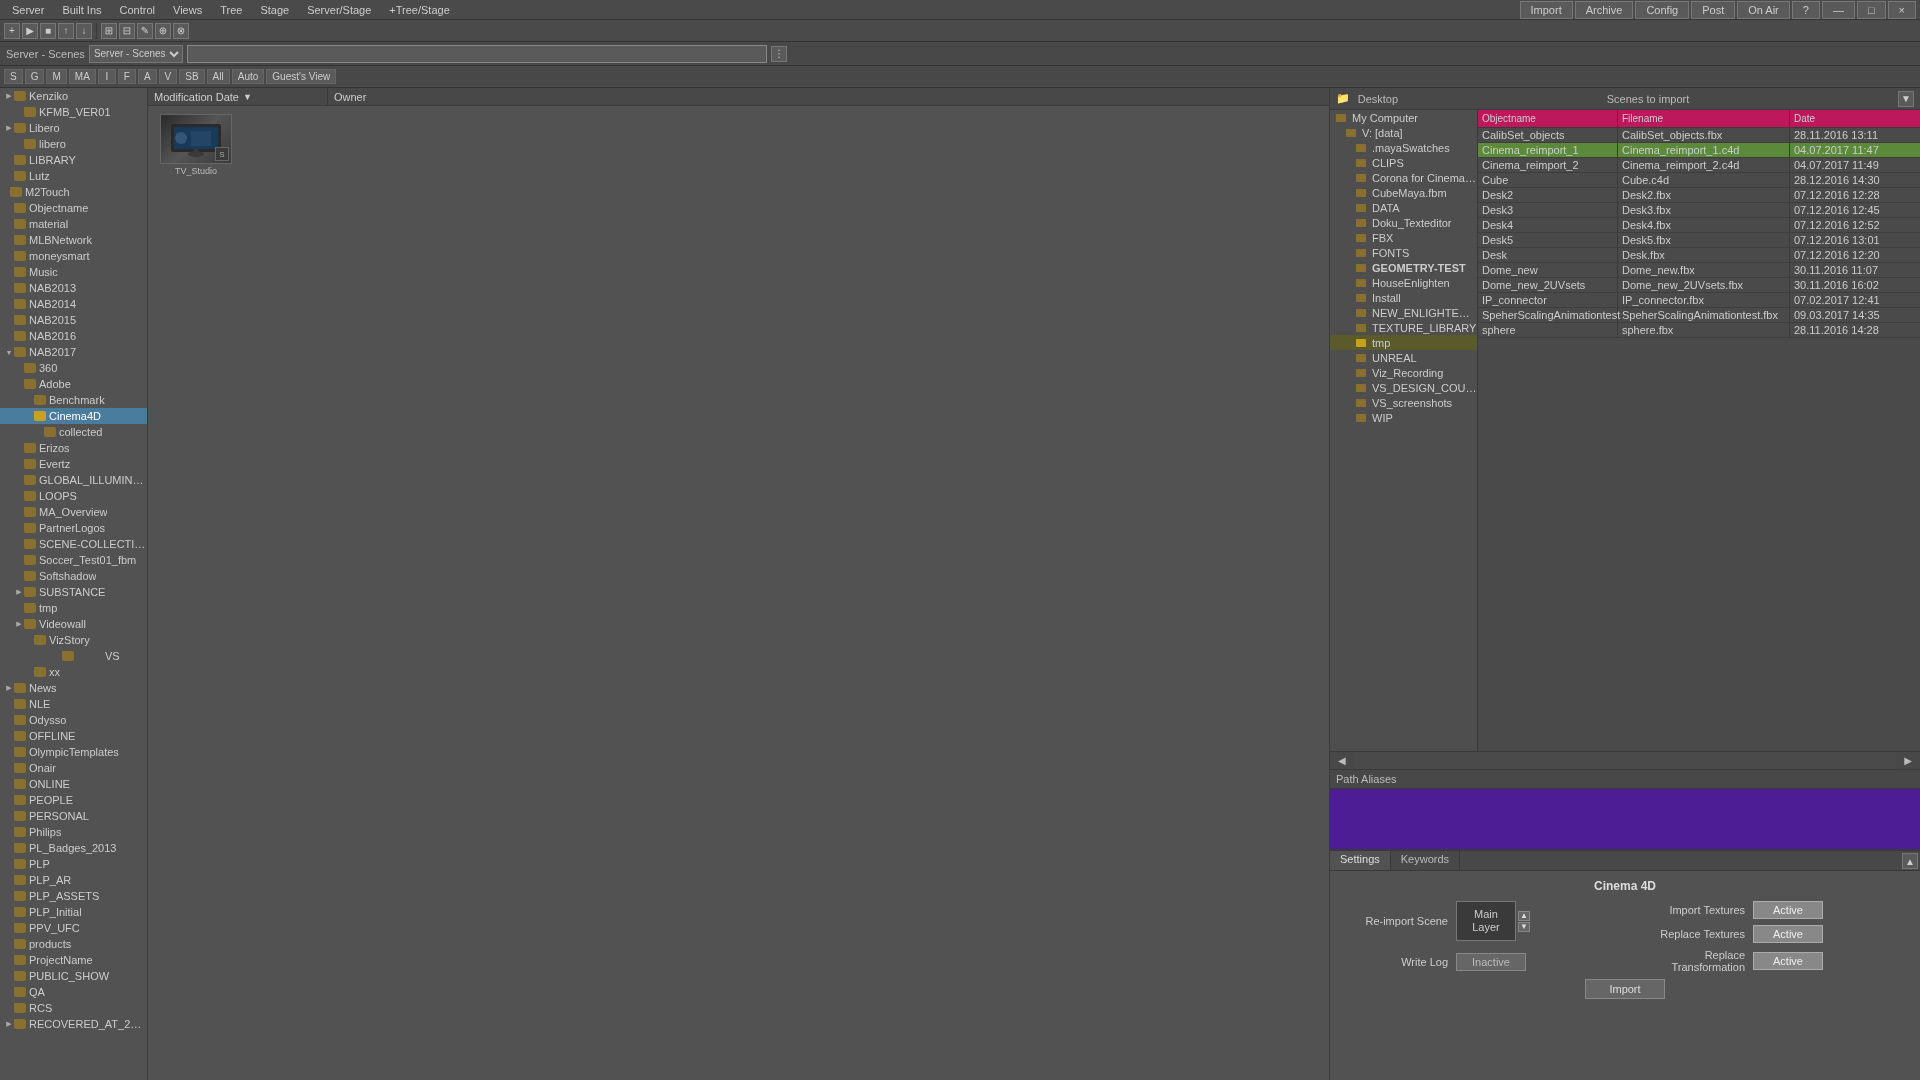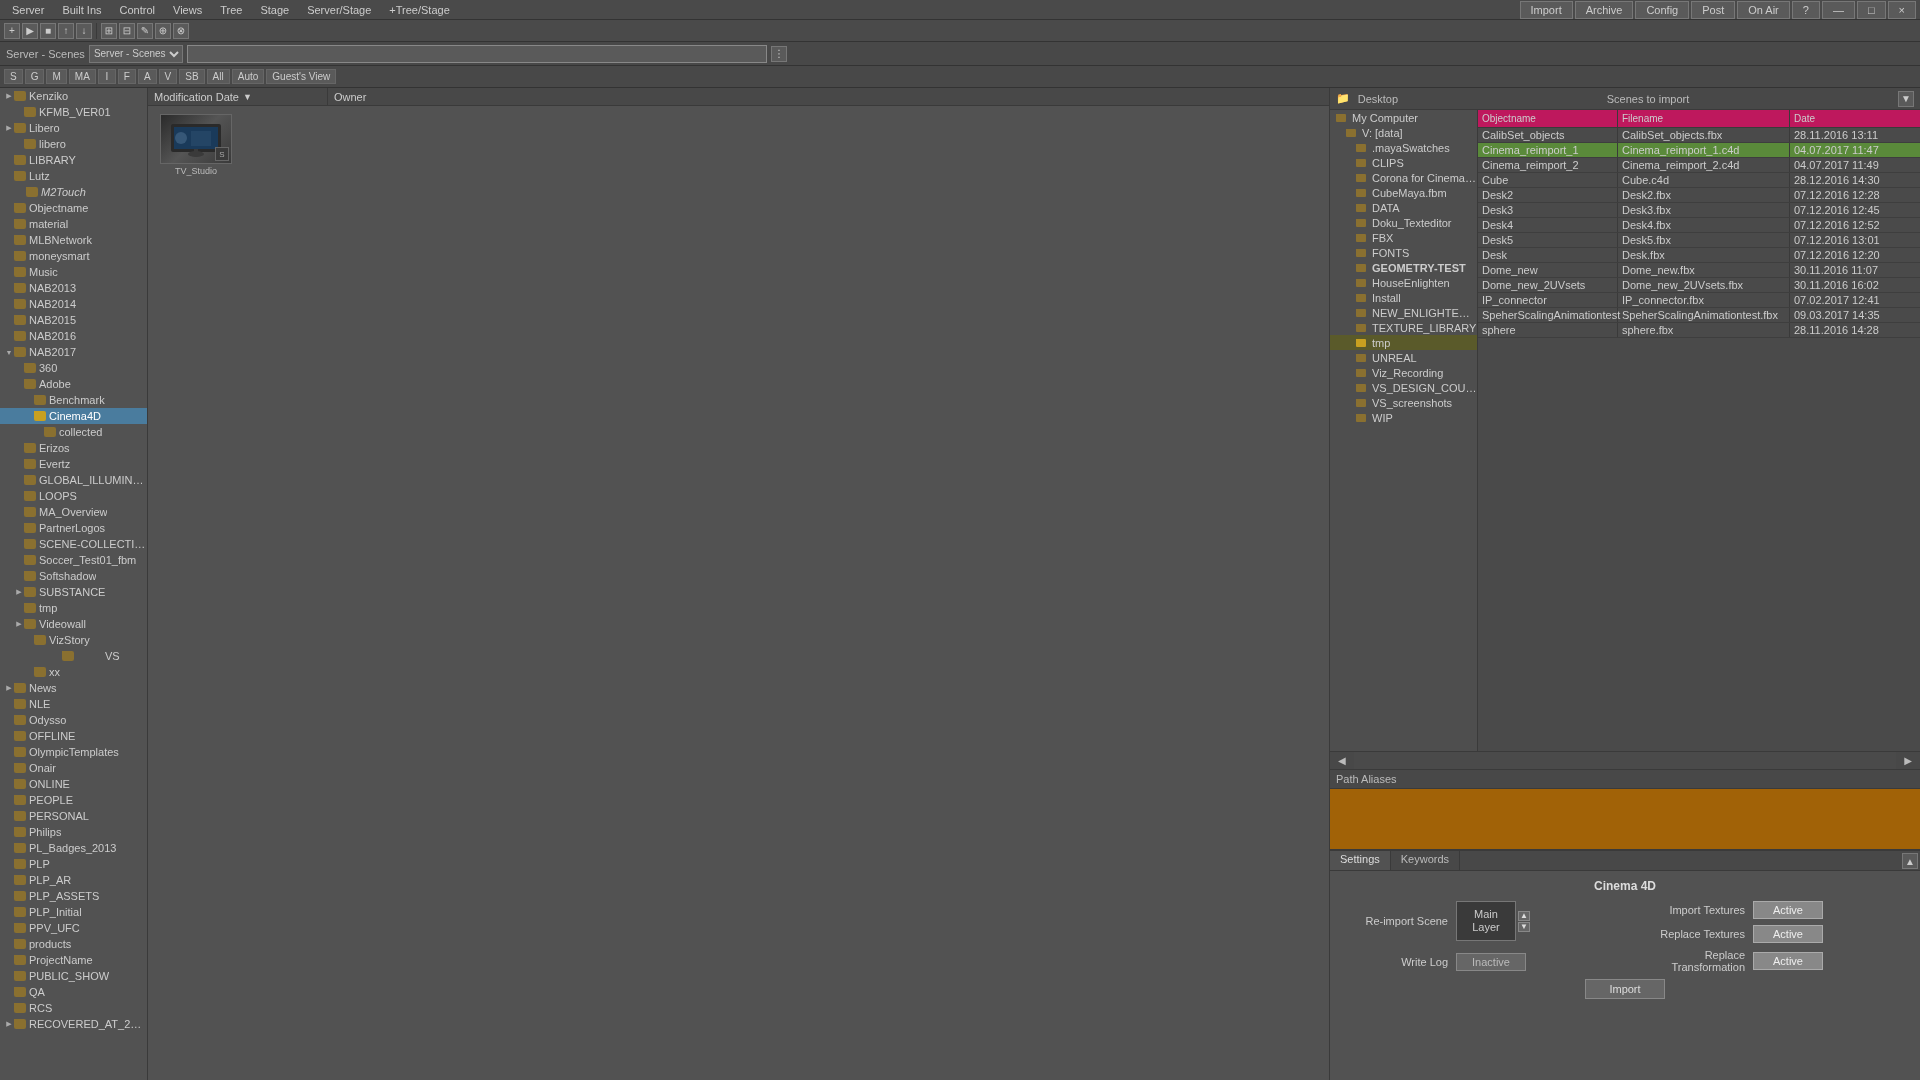--- a/index.html
+++ b/index.html
@@ -309,21 +309,21 @@
     .nav-arrow {
       padding: 0 8px;
       font-size: 10px;
       cursor: pointer;
       color: #bbb;
     }
 
     
     .path-aliases {
       height: 80px;
-      background: #a16207;
+      background: #4c1d95;
       border-top: 1px solid #3a3a3a;
       display: flex;
       flex-direction: column;
     }
     .path-aliases-header {
       padding: 3px 6px;
       font-size: 11px;
       color: #bbb;
       border-bottom: 1px solid #3a3a3a;
       background: #484848;
@@ -554,21 +554,21 @@
       <div class="tree-item" style="padding-left: 4px;">
         <span class="tree-expand" style="font-size: 7px;"> </span>
         <span style="display: inline-block; width: 12px; height: 10px; background: rgb(138, 112, 48); border-radius: 0px 2px 2px; margin-right: 3px; flex-shrink: 0; position: relative;"></span>
         <span style="overflow: hidden; text-overflow: ellipsis; font-size: 11px;">LIBRARY</span>
       </div>
       <div class="tree-item" style="padding-left: 4px;">
         <span class="tree-expand" style="font-size: 7px;"> </span>
         <span style="display: inline-block; width: 12px; height: 10px; background: rgb(138, 112, 48); border-radius: 0px 2px 2px; margin-right: 3px; flex-shrink: 0; position: relative;"></span>
         <span style="overflow: hidden; text-overflow: ellipsis; font-size: 11px;">Lutz</span>
       </div>
-      <div class="tree-item" style="padding-left: 16px; font-style: italic;">
+      <div class="tree-item" style="padding-left: 0;">
         <span class="tree-expand" style="font-size: 7px;"> </span>
         <span style="display: inline-block; width: 12px; height: 10px; background: rgb(138, 112, 48); border-radius: 0px 2px 2px; margin-right: 3px; flex-shrink: 0; position: relative;"></span>
         <span style="overflow: hidden; text-overflow: ellipsis; font-size: 11px;">M2Touch</span>
       </div>
       <div class="tree-item" style="padding-left: 4px;">
         <span class="tree-expand" style="font-size: 7px;"> </span>
         <span style="display: inline-block; width: 12px; height: 10px; background: rgb(138, 112, 48); border-radius: 0px 2px 2px; margin-right: 3px; flex-shrink: 0; position: relative;"></span>
         <span style="overflow: hidden; text-overflow: ellipsis; font-size: 11px;">Objectname</span>
       </div>
       <div class="tree-item" style="padding-left: 4px;">

